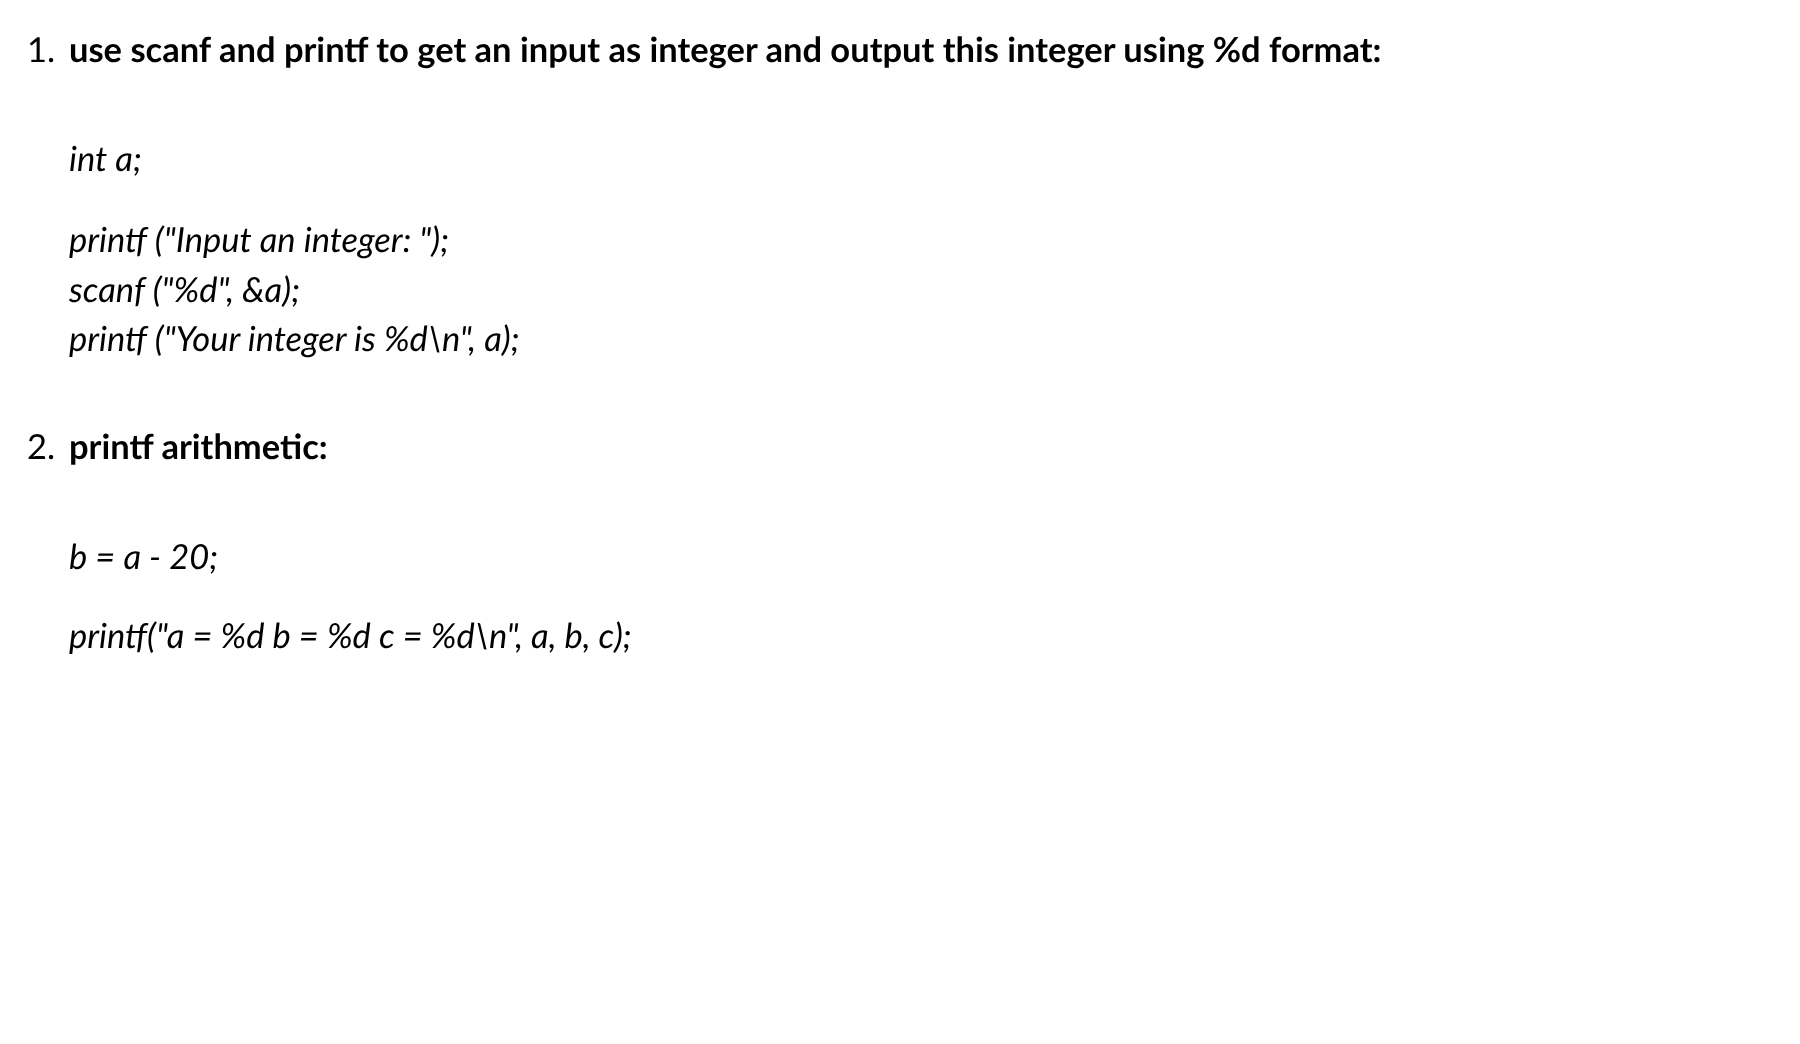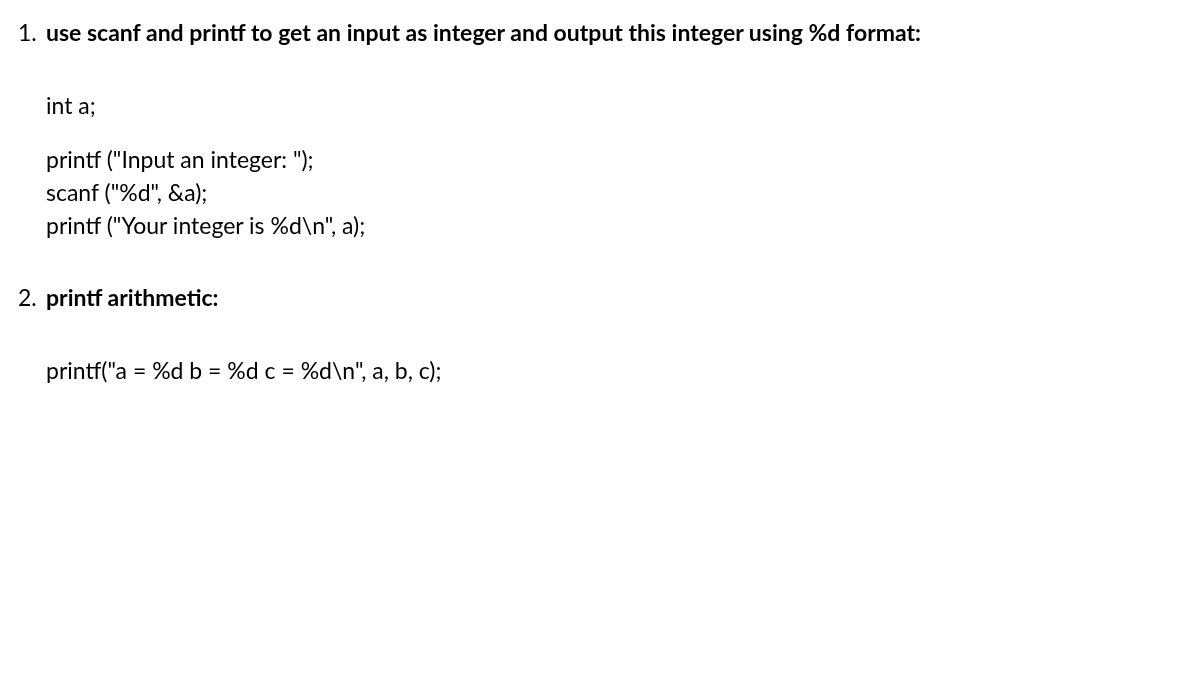--- a/index.html
+++ b/index.html
@@ -29,20 +29,21 @@
     .list-title {
       margin-bottom: 20px;
       font-weight: bold;
     }
     .code-block {
       padding-left: 28px;
       margin-bottom: 28px;
     }
     .code-line {
       line-height: 1.45;
+      font-style: italic;
     }
     .code-para {
       margin-bottom: 20px;
     }
     .code-para-last {
       margin-bottom: 0;
     }
     .section-2 {
       margin-top: 38px;
     }
@@ -70,17 +71,18 @@
 
 <div class="list-item section-2">
   <div class="list-number">2.</div>
   <div class="list-content">
     <div class="list-title">printf arithmetic:</div>
   </div>
 </div>
 
 <div class="code-block">
   <div class="code-para">
+    <div class="code-line">b = a - 20;</div>
   </div>
   <div class="code-para code-para-last">
     <div class="code-line">printf("a = %d b = %d c = %d\n", a, b, c);</div>
   </div>
 </div>
 
 </body></html>

